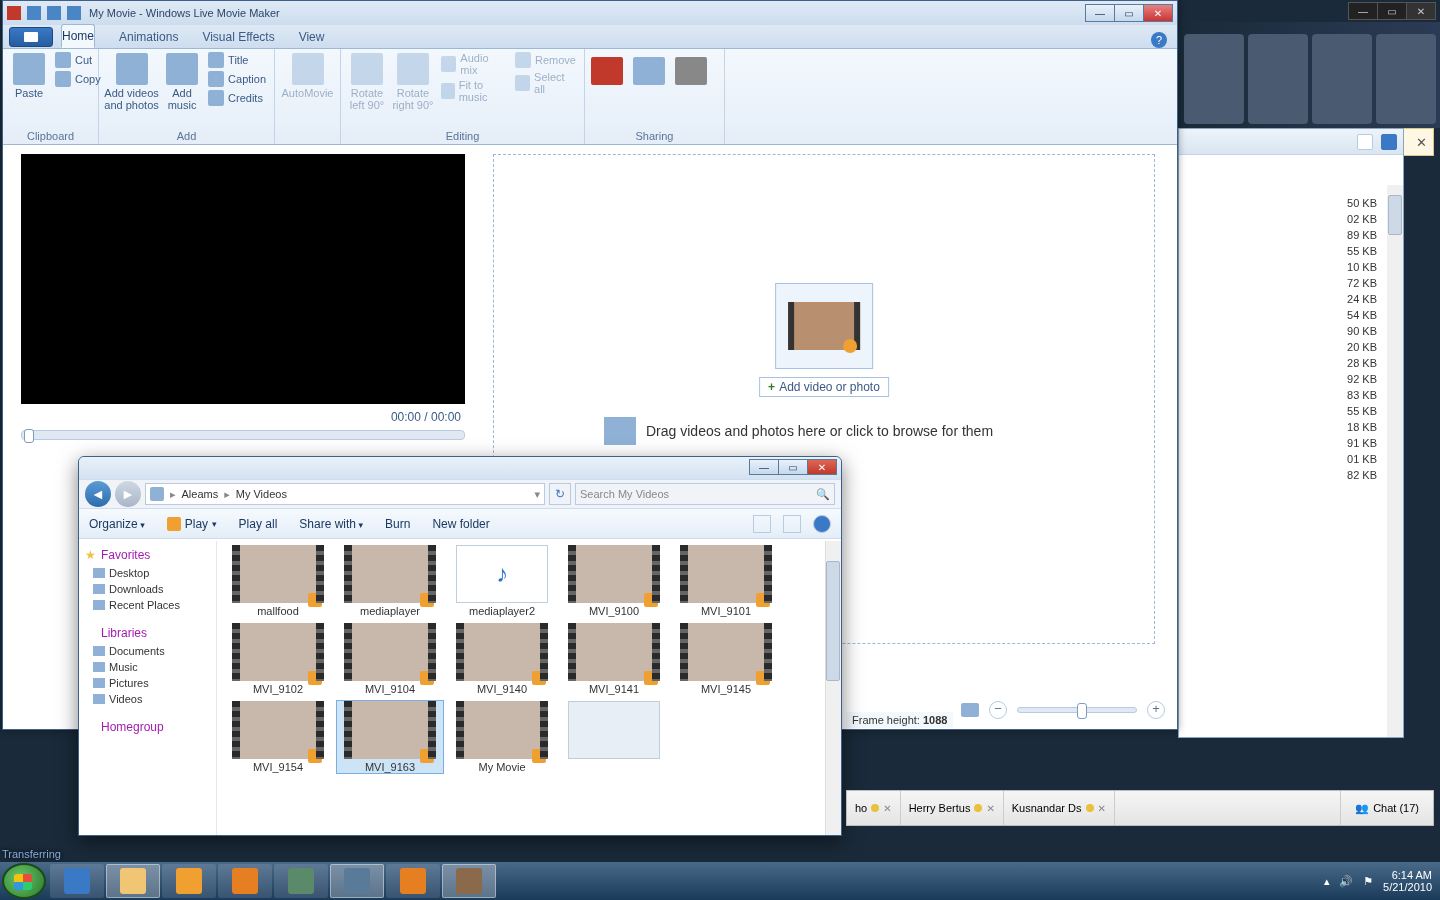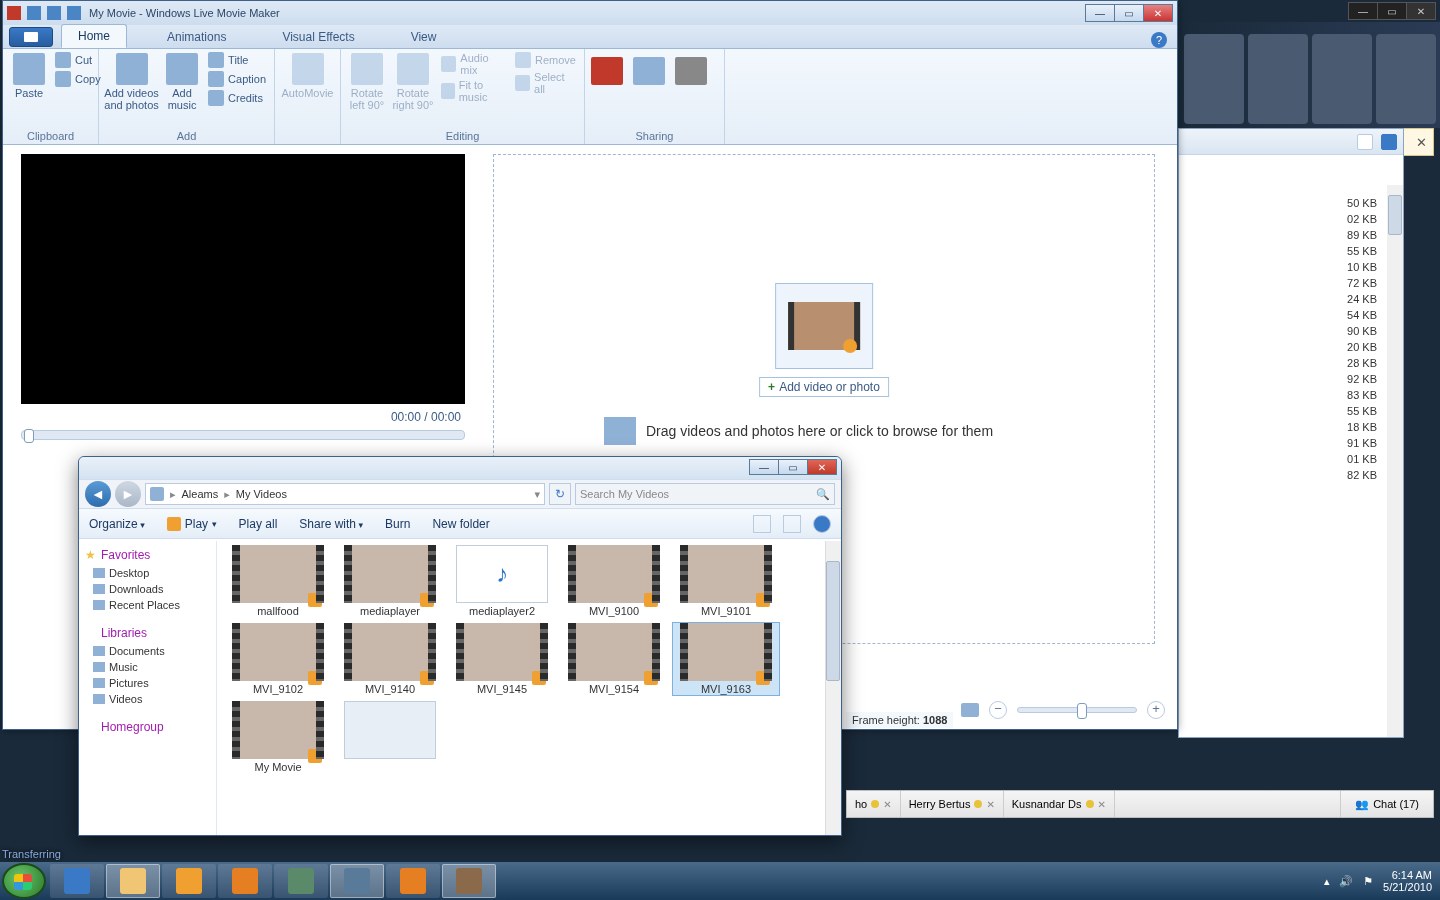--- a/index.html
+++ b/index.html
@@ -9,21 +9,21 @@
 .mm-titlebar{height:24px;background:linear-gradient(#dfe9f5,#cdddef);display:flex;align-items:center;padding:0 4px;font-size:11px;color:#2b4666}
 .mm-titlebar .qat{display:flex;gap:6px;align-items:center}
 .mm-titlebar .qat span{width:14px;height:14px;display:inline-block}
 .mm-titlebar .title{margin-left:8px}
 .mm-titlebar .winbtns{margin-left:auto;display:flex}
 .winbtn{width:30px;height:18px;border:1px solid #5a7a9a;background:linear-gradient(#e9f1fa,#c6d9ee);color:#2b3b55;display:flex;align-items:center;justify-content:center;font-size:10px;margin-left:-1px}
 .winbtn.close{background:linear-gradient(#e58383,#c33);color:#fff}
 .mm-tabs{height:24px;background:linear-gradient(#dfe9f5,#cdddef);display:flex;align-items:flex-end;padding-left:58px;gap:24px;font-size:12px;color:#3a5a85;border-bottom:1px solid #9db7d6}
 .mm-filebtn{position:absolute;left:6px;top:26px;width:44px;height:20px;background:linear-gradient(#3a79c6,#265d9e);border:1px solid #1d4a80;border-radius:3px;display:flex;align-items:center;justify-content:center}
 .mm-filebtn::after{content:"";width:14px;height:10px;background:#fff;border-radius:1px}
-.mm-tab{padding:4px 16px;cursor:default}
+.mm-tab{padding:4px 0;cursor:default}
 .mm-tab.active{background:#f3f8fd;border:1px solid #9db7d6;border-bottom:1px solid #f3f8fd;border-radius:3px 3px 0 0;color:#1b3a63}
 .mm-help{margin-left:auto;margin-right:10px;width:16px;height:16px;border-radius:50%;background:#3a79c6;color:#fff;font-size:11px;text-align:center;line-height:16px}
 .mm-ribbon{height:96px;background:linear-gradient(#f3f8fd,#e5eef8);display:flex;border-bottom:1px solid #9db7d6}
 .rg{border-right:1px solid #c2d4e8;padding:2px 6px 0;display:flex;flex-direction:column}
 .rg-body{flex:1;display:flex;gap:4px;align-items:flex-start}
 .rg-label{font-size:11px;color:#5a7598;text-align:center;padding:2px 0}
 .rbtn{display:flex;flex-direction:column;align-items:center;font-size:11px;color:#3a5a85;padding:2px 4px;min-width:40px}
 .rbtn.big .ico{width:32px;height:32px;margin-bottom:2px}
 .rbtn.sm{flex-direction:row;gap:4px;min-width:0;padding:1px 2px}
 .rbtn.sm .ico{width:16px;height:16px}
@@ -98,21 +98,21 @@
 .bgright .bar .bi{width:16px;height:16px;border:1px solid #b8cbe0;background:#fff;border-radius:2px}
 .bgright .list{padding-top:40px}
 .bgright .row{display:flex;justify-content:flex-end;padding:2px 26px 2px 0;color:#333}
 .bgright .scroll{position:absolute;right:0;top:56px;bottom:0;width:16px;background:#f0f0f0}
 .bgright .scroll .sthumb{position:absolute;right:1px;top:10px;width:14px;height:40px;background:#cdd9e7;border:1px solid #aab7c7;border-radius:2px}
 
 .infobar{position:absolute;left:1178px;top:128px;right:6px;height:28px;background:#fdf7e3;border:1px solid #d7c88a;display:flex;align-items:center;gap:8px;padding:0 6px;font-size:11px}
 .infobar button{font-size:11px;padding:2px 8px;border:1px solid #999;background:linear-gradient(#fdfdfd,#e3e3e3);border-radius:2px}
 .infobar .x{margin-left:auto;font-size:13px;color:#555}
 
-.chatbar{position:absolute;left:846px;top:790px;right:6px;height:28px;background:linear-gradient(#f5f5f5,#e4e4e4);border:1px solid #bcbcbc;display:flex;align-items:center;font-size:11px}
+.chatbar{position:absolute;left:846px;top:790px;right:6px;height:36px;background:linear-gradient(#f5f5f5,#e4e4e4);border:1px solid #bcbcbc;display:flex;align-items:center;font-size:11px}
 .chatbar .tab{padding:0 8px;border-right:1px solid #ccc;display:flex;align-items:center;gap:4px;height:100%}
 .chatbar .tab .x{color:#888;font-size:10px}
 .chatbar .chat{margin-left:auto;padding:0 14px;border-left:1px solid #ccc;height:100%;display:flex;align-items:center;gap:4px}
 .dot{width:8px;height:8px;border-radius:50%;display:inline-block}
 .dot.y{background:#e8c23a}
 
 .outerwin{position:absolute;right:4px;top:2px;display:flex}
 .outerwin .winbtn{width:30px;height:18px;background:#222;border:1px solid #555;color:#ccc}
 .outerwin .winbtn.close{background:#333}
 
@@ -445,21 +445,33 @@
         <div class="vidthumb">
           <div class="vf">
             <div class="pb"></div>
           </div>
           <div>MVI_9102</div>
         </div>
         <div class="vidthumb">
           <div class="vf">
             <div class="pb"></div>
           </div>
+          <div>MVI_9104</div>
+        </div>
+        <div class="vidthumb">
+          <div class="vf">
+            <div class="pb"></div>
+          </div>
           <div>MVI_9140</div>
+        </div>
+        <div class="vidthumb">
+          <div class="vf">
+            <div class="pb"></div>
+          </div>
+          <div>MVI_9141</div>
         </div>
         <div class="vidthumb">
           <div class="vf">
             <div class="pb"></div>
           </div>
           <div>MVI_9145</div>
         </div>
         <div class="vidthumb">
           <div class="vf">
             <div class="pb"></div>

